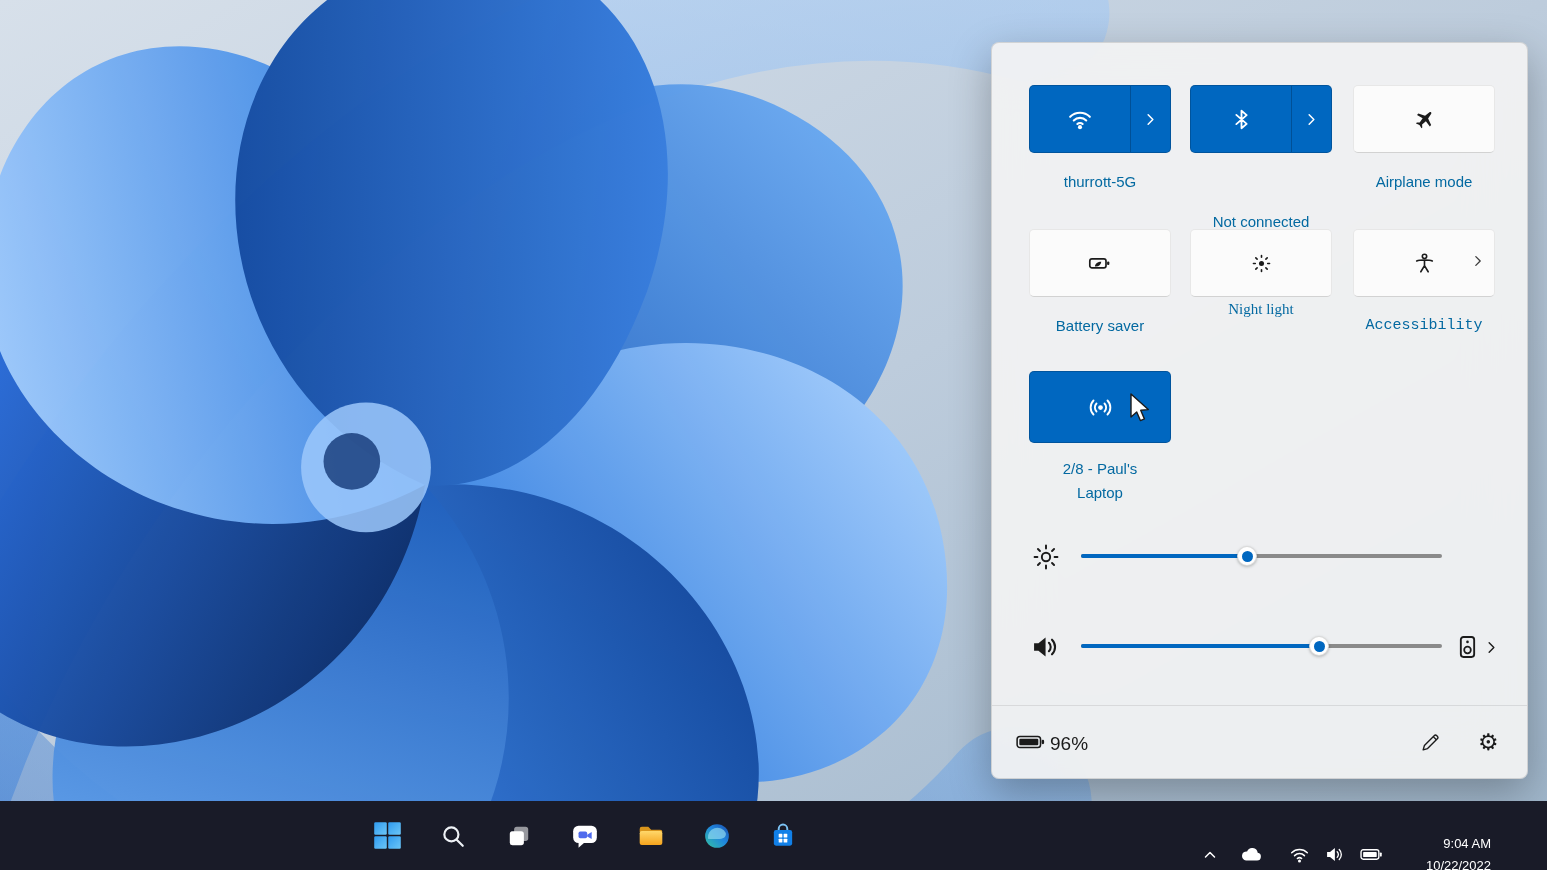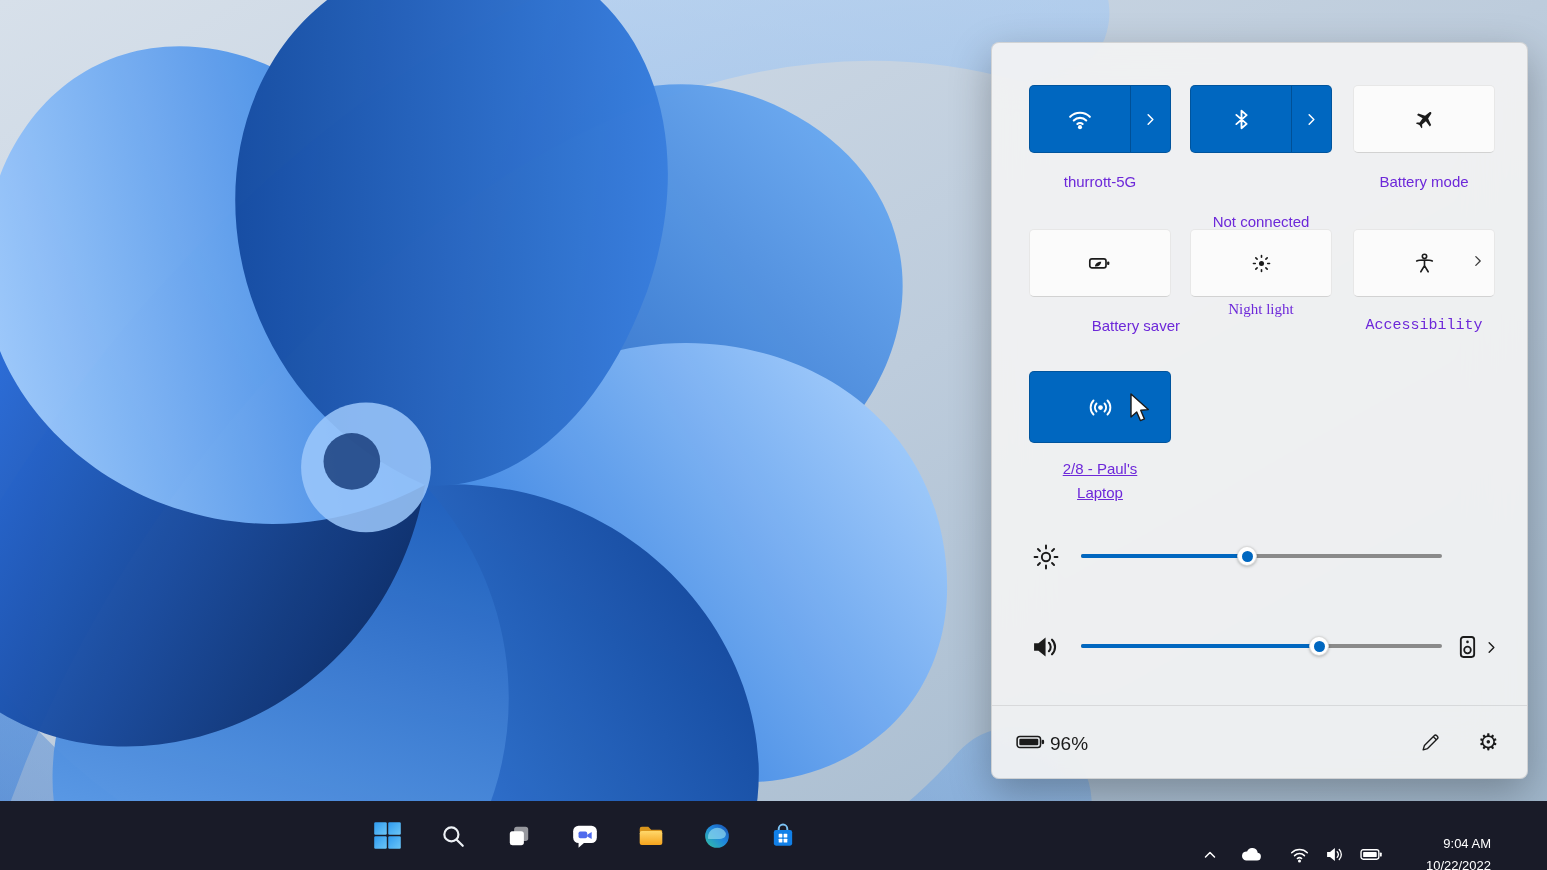--- a/index.html
+++ b/index.html
@@ -22,21 +22,21 @@
     display:flex; align-items:center; justify-content:center; cursor:default;
   }
   .qs-btn.on  { background:var(--accent); border:1px solid rgba(0,0,0,0.18); }
   .qs-btn.off { background:#fbfbfb; border:1px solid rgba(0,0,0,0.08); border-bottom-color:rgba(0,0,0,0.16); }
   .qs-btn.split { justify-content:flex-start; padding:0; }
   .qs-btn .main { flex:1; height:100%; display:flex; align-items:center; justify-content:center; }
   .qs-btn .chev { width:40px; height:100%; display:flex; align-items:center; justify-content:center; border-left:1px solid rgba(0,0,0,0.22); }
   .qs-btn .side-chev { position:absolute; right:9px; top:50%; transform:translateY(-50%); }
   .qs-label {
     position:absolute; width:160px; text-align:center;
-    font-size:15px; color:#6d28d9; line-height:1.45;
+    font-size:15px; color:#0369a1; line-height:1.45;
   }
   .qs-label.wrap { width:124px; line-height:1.6; }
 
   .slider-icon { position:absolute; }
   .slider-track {
     position:absolute; width:361px; height:4px; border-radius:2px;
     background:#8a8a8a;
   }
   .slider-fill {
     position:relative; height:4px; border-radius:2px; background:var(--accent); width:50%;
@@ -149,21 +149,21 @@
     </div>
 
     <div class="qs-btn off" style="left:361px; top:42px;">
       <svg width="23" height="23" viewBox="0 0 20 20">
         <path transform="rotate(42 10 10)" fill="#1b1b1b" d="M10 1.5 c.5 0 .9.4 1 .9 l.8 4.9 5.7 2.4 v1.7 l-5.6-1.1 -.5 4.4 1.8 1.7 v1.1 l-3.2-1 -3.2 1 v-1.1 l1.8-1.7 -.5-4.4 -5.6 1.1 V9.7 l5.7-2.4 .8-4.9 c.1-.5 .5-.9 1-.9 z"></path>
       </svg>
     </div>
 
     <div class="qs-label" style="left:28px; top:128px;">thurrott-5G</div>
     <div class="qs-label" style="left:189px; top:128px;margin-top:40px;">Not connected</div>
-    <div class="qs-label" style="left:352px; top:128px;">Battery mode</div>
+    <div class="qs-label" style="left:352px; top:128px;">Airplane mode</div>
 
     <div class="qs-btn off" style="left:37px; top:186px;">
       <svg width="24" height="24" viewBox="0 0 20 20">
         <rect x="1.5" y="6.5" width="13.5" height="7.5" rx="1.8" stroke="#1b1b1b" stroke-width="1.4" fill="none"></rect>
         <rect x="15.9" y="8.8" width="1.9" height="2.9" rx="0.8" fill="#1b1b1b"></rect>
         <path d="M5.8 12.9 c.2-2.5 2.2-3.9 5.3-3.9 -.4 2.8-2.3 4.2-5.3 3.9 z" fill="#1b1b1b"></path>
       </svg>
     </div>
 
     <div class="qs-btn off" style="left:198px; top:186px;">
@@ -178,31 +178,31 @@
         <circle cx="10" cy="3.8" r="1.9" stroke="#1b1b1b" stroke-width="1.4" fill="none"></circle>
         <path d="M3.2 7.8 C5.8 6.6 14.2 6.6 16.8 7.8 M10 7.4 V11.8 M10 11.8 L6.8 17.2 M10 11.8 L13.2 17.2" stroke="#1b1b1b" stroke-width="1.4" fill="none" stroke-linecap="round"></path>
       </svg>
       <span class="side-chev">
         <svg width="14" height="14" viewBox="0 0 16 16">
           <path d="M5.5 3 l5 5 -5 5" stroke="#3c3c3c" stroke-width="1.5" fill="none" stroke-linecap="round" stroke-linejoin="round"></path>
         </svg>
       </span>
     </div>
 
-    <div class="qs-label" style="left:28px; top:272px;text-align:right;">Battery saver</div>
+    <div class="qs-label" style="left:28px; top:272px;">Battery saver</div>
     <div class="qs-label" style="left:189px; top:256px;font-family:Liberation Serif, serif;">Night light</div>
     <div class="qs-label" style="left:352px; top:272px;font-family:Liberation Mono, monospace;">Accessibility</div>
 
     <div class="qs-btn on" style="left:37px; top:328px; height:72px;">
       <svg width="25" height="25" viewBox="0 0 20 20">
         <circle cx="10" cy="10" r="1.9" fill="#fff"></circle>
         <path d="M6.8 13.2 a4.6 4.6 0 0 1 0-6.4 M13.2 6.8 a4.6 4.6 0 0 1 0 6.4 M4.4 15.6 a8 8 0 0 1 0-11.2 M15.6 4.4 a8 8 0 0 1 0 11.2" stroke="#fff" stroke-width="1.5" fill="none" stroke-linecap="round"></path>
       </svg>
     </div>
-    <div class="qs-label wrap" style="left:46px; top:414px;text-decoration:underline;">2/8 - Paul's Laptop</div>
+    <div class="qs-label wrap" style="left:46px; top:414px;">2/8 - Paul's Laptop</div>
 
     <svg class="slider-icon" style="left:41px; top:501px;" width="26" height="26" viewBox="0 0 20 20">
       <circle cx="10" cy="10" r="3.2" stroke="#1b1b1b" stroke-width="1.5" fill="none"></circle>
       <path d="M10 1.2 v2.2 M10 16.6 v2.2 M1.2 10 h2.2 M16.6 10 h2.2 M3.8 3.8 l1.55 1.55 M14.65 14.65 l1.55 1.55 M16.2 3.8 l-1.55 1.55 M5.35 14.65 L3.8 16.2" stroke="#1b1b1b" stroke-width="1.5" stroke-linecap="round"></path>
     </svg>
     <div class="slider-track" style="left:89px; top:511px;">
       <div class="slider-fill" style="width: 46%;">
         <div class="slider-thumb">
             <span></span>
           </div>

